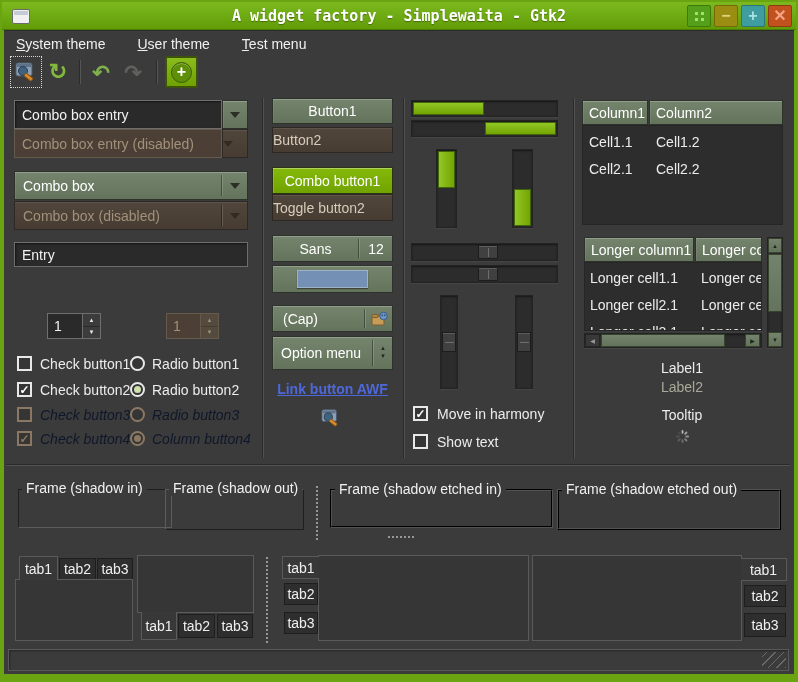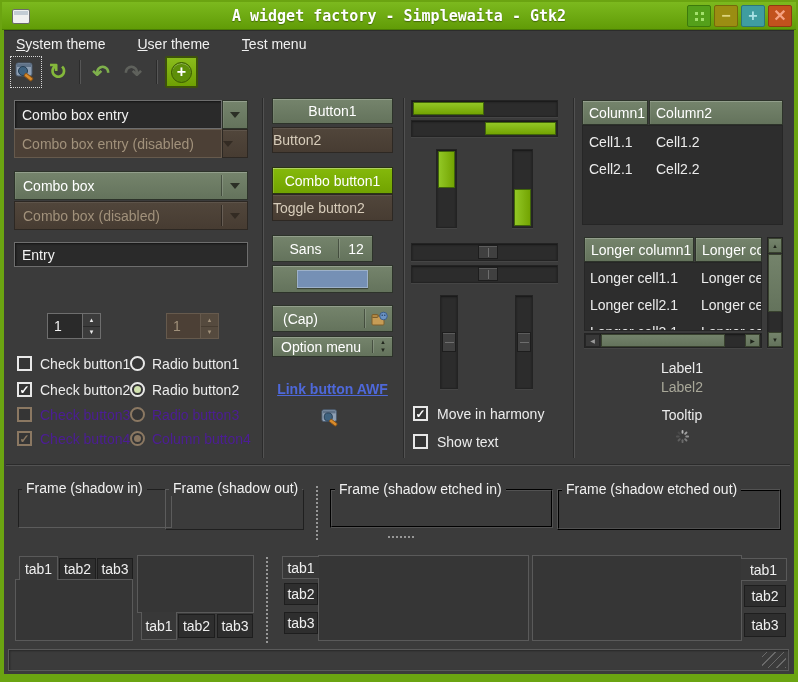--- a/index.html
+++ b/index.html
@@ -67,21 +67,21 @@
   .spin-dis .spin-b{background:#554a3e;color:#a1917b;border-color:#463c31;}
   
   .chk{width:15px;height:15px;border:2px solid #e8e8e8;background:#353535;display:flex;
        align-items:center;justify-content:center;font-size:12px;font-weight:bold;color:#fff;line-height:1;}
   .chk.dis{border-color:#8b7862;color:#8b7862;}
   .radio{width:15px;height:15px;border:2px solid #e8e8e8;border-radius:50%;background:#353535;
          display:flex;align-items:center;justify-content:center;}
   .radio.dis{border-color:#8b7862;}
   .rdot{width:7px;height:7px;border-radius:50%;background:#cfe0ad;}
   .rdot.dis{background:#8b7862;}
-  .lbl-dis{color:#4c1d95;}
+  .lbl-dis{color:#0f172a;font-style:italic;}
   
   .trough{background:#2c2c2c;border:1px solid #232323;box-shadow:inset 0 1px 2px rgba(0,0,0,.5),0 1px 0 rgba(255,255,255,.05);}
   .gfill{background:linear-gradient(180deg,#92c725,#73a402);border:1px solid #41650a;}
   .gfill-v{background:linear-gradient(90deg,#92c725,#73a402);border:1px solid #41650a;}
   .handle{background:#404040;border:1px solid #1d1d1d;box-shadow:inset 0 1px 0 rgba(255,255,255,.15);
           display:flex;align-items:center;justify-content:center;}
   .hline-v{width:1px;height:9px;background:#6e6e6e;}
   .hline-h{width:9px;height:1px;background:#6e6e6e;}
   
   .tv-body{background:#2d2d2d;border:1px solid #262626;overflow:hidden;}
@@ -276,21 +276,21 @@
   <div class="abs btn-dis" style="left:272px;top:127px;width:121px;height:26px;">
       <span>Button2</span>
     </div>
   <div class="abs toggle-on" style="left:272px;top:167px;width:121px;height:27px;">
       <span>Combo button1</span>
     </div>
   <div class="abs btn-dis" style="left:272px;top:194px;width:121px;height:27px;">
       <span>Toggle button2</span>
     </div>
 
-  <div class="abs btn" style="left:272px;top:235px;width:101px;height:27px;padding:0;">
+  <div class="abs btn" style="left:272px;top:235px;width:121px;height:27px;padding:0;">
     <span style="flex:1;text-align:center;">Sans</span>
     <span class="divline"></span>
     <span style="width:32px;text-align:center;">12</span>
   </div>
   <div class="abs btn" style="left:272px;top:265px;width:121px;height:28px;">
     <span style="display:block;width:69px;height:16px;background:#7590b5;border:1px solid #9db1c9;box-shadow:0 1px 1px rgba(0,0,0,.4);"></span>
   </div>
 
   <div class="abs btn" style="left:272px;top:305px;width:121px;height:27px;justify-content:flex-start;padding-left:10px;">
     <span style="flex:1;">(Cap)</span>
@@ -298,21 +298,21 @@
     <span style="width:26px;display:flex;justify-content:center;">
       <svg width="17" height="15" viewBox="0 0 17 15">
           <rect x="1" y="5" width="12" height="9" rx="1" fill="#c69c56" stroke="#7d5f2c"></rect>
           <rect x="1" y="3.5" width="6" height="3" rx="1" fill="#b18844" stroke="#7d5f2c"></rect>
           <circle cx="12.5" cy="5" r="3.8" fill="#6b93c4" stroke="#3c5e8a"></circle>
           <circle cx="11.2" cy="4.2" r="0.7" fill="#203a57"></circle>
           <circle cx="13.8" cy="4.2" r="0.7" fill="#203a57"></circle>
         </svg>
     </span>
   </div>
-  <div class="abs btn" style="left:272px;top:336px;width:121px;height:21px;justify-content:flex-start;padding-left:8px;">
+  <div class="abs btn" style="left:272px;top:336px;width:121px;height:34px;justify-content:flex-start;padding-left:8px;">
     <span style="flex:1;">Option menu</span>
     <span class="divline"></span>
     <span style="width:18px;display:flex;flex-direction:column;align-items:center;justify-content:center;font-size:6px;color:#21261d;line-height:1.3;">
       <span>▲</span>
         <span>▼</span>
     </span>
   </div>
 
   <div class="abs" style="left:272px;top:381px;width:121px;height:16px;text-align:center;">
     <span class="link">Link button AWF</span>

